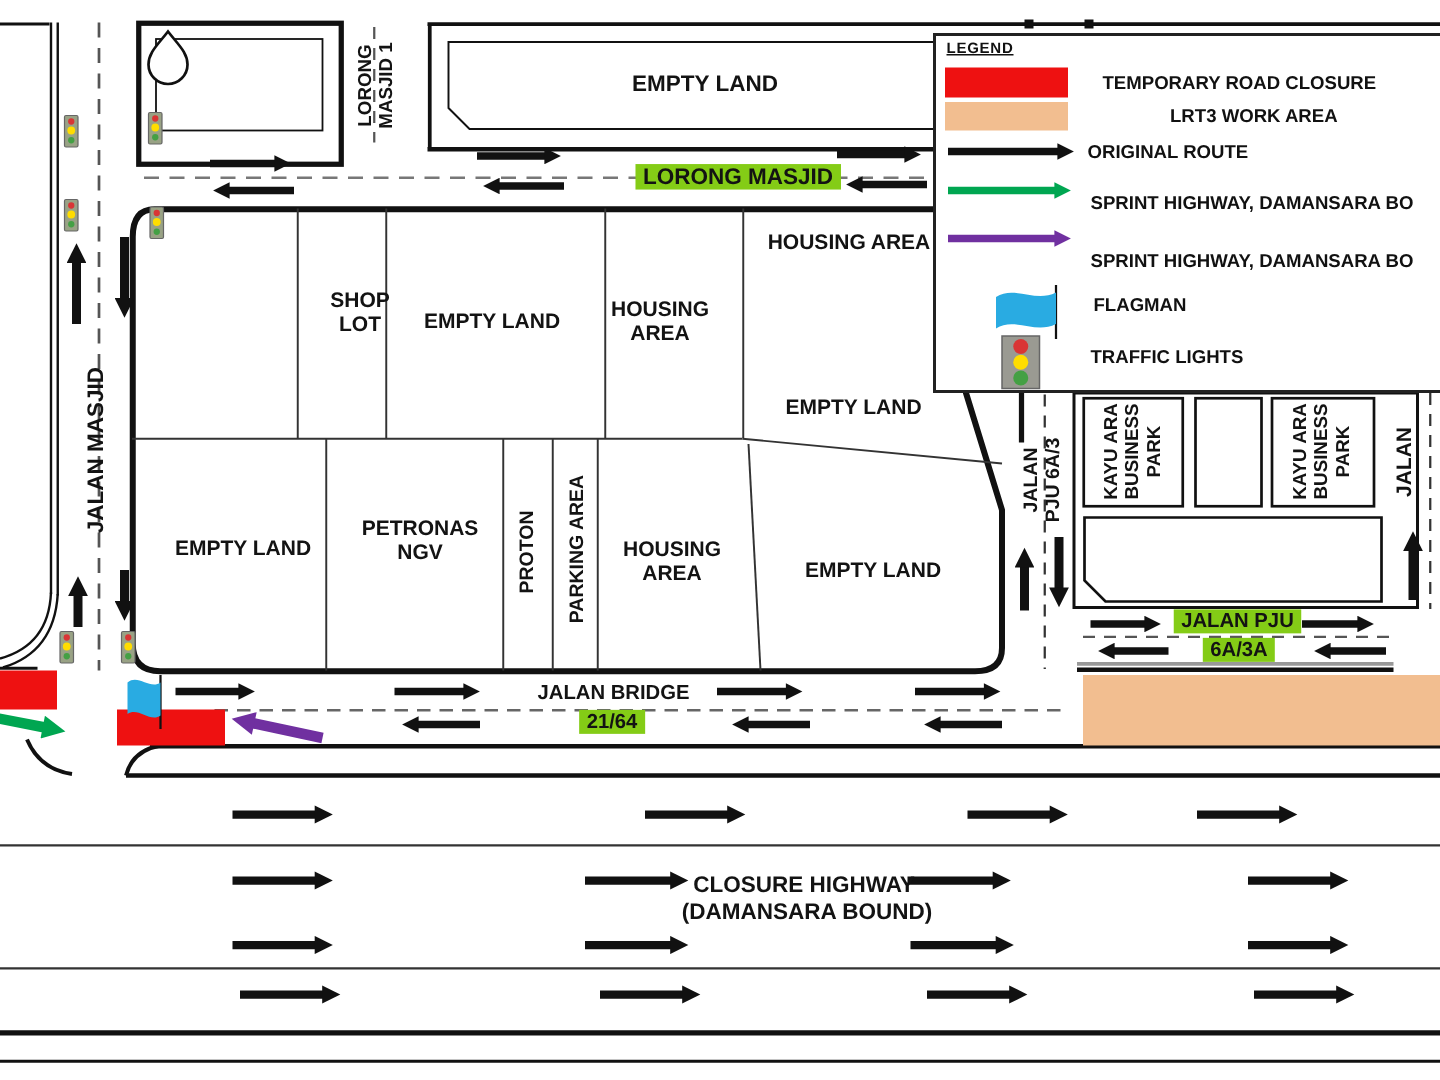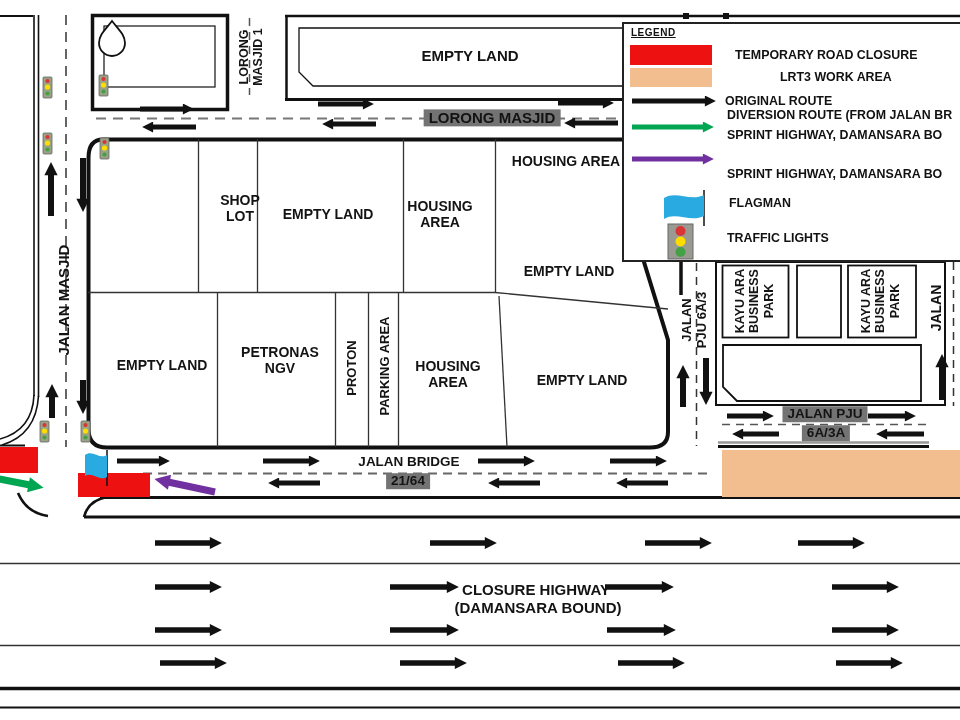--- a/index.html
+++ b/index.html
@@ -5,21 +5,21 @@
   html,body{margin:0;padding:0;background:#fff;}
   .stage{position:relative;width:960px;height:720px;overflow:hidden;background:#fff;
          font-family:"Liberation Sans",sans-serif;color:#111;}
   svg.map{position:absolute;left:0;top:0;z-index:1;}
   .lbl{position:absolute;z-index:3;font-weight:bold;color:#131313;white-space:nowrap;
        text-align:center;transform:translate(-50%,-50%);line-height:1.15;}
   .lbl.v{transform:translate(-50%,-50%) rotate(-90deg);}
   .lbl .ln{display:block;}
   .fs15{font-size:15px;} .fs14{font-size:14px;} .fs135{font-size:13.5px;}
   .fs13{font-size:13px;} .fs125{font-size:12.5px;}
-  .wbg{background:#737373;padding:0 5px;}
+  .wbg{background:#84cc16;padding:0 5px;}
   
   .legend{position:absolute;left:622px;top:22px;width:346px;height:240px;z-index:5;
           background:#fff;border:2px solid #222;box-sizing:border-box;}
   .legend .title{position:absolute;left:7px;top:3px;font-size:10px;font-weight:bold;
                  text-decoration:underline;letter-spacing:.5px;}
   .legend .sw{position:absolute;left:6px;width:82px;}
   .legend .it{position:absolute;font-size:12.4px;font-weight:bold;white-space:nowrap;}
   .legend svg{position:absolute;overflow:visible;}
 </style>
 </head>
@@ -270,21 +270,20 @@
   <div class="it" style="left:108px;top:44px;line-height:19px;margin-left:48px;">LRT3 WORK AREA</div>
 
   <svg style="left:6px;top:70px;" width="92" height="14">
     <path d="M2,7 H76" stroke="#111" stroke-width="5" fill="none" marker-end="url(#mB)"></path>
       </svg>
   <div class="it" style="left:101px;top:70px;line-height:14px;">ORIGINAL ROUTE</div>
 
   <svg style="left:6px;top:96px;" width="92" height="14">
     <path d="M2,7 H74" stroke="#00A651" stroke-width="5" fill="none" marker-end="url(#mG)"></path>
       </svg>
-  <div class="it" style="left:103px;top:85px;line-height:13px;">DIVERSION ROUTE (FROM JALAN BR</div>
   <div class="it" style="left:103px;top:105px;line-height:13px;">SPRINT HIGHWAY, DAMANSARA BO</div>
 
   <svg style="left:6px;top:128px;" width="92" height="14">
     <path d="M2,7 H74" stroke="#7030A0" stroke-width="5" fill="none" marker-end="url(#mP)"></path>
       </svg>
   <div class="it" style="left:103px;top:144px;line-height:13px;">SPRINT HIGHWAY, DAMANSARA BO</div>
 
   <svg style="left:38px;top:164px;" width="52" height="40">
     <line x1="42" y1="2" x2="42" y2="38" stroke="#111" stroke-width="1.5"></line>
     <path d="M2,10 C14,2 28,14 42,7 L42,28 C28,35 14,23 2,31 Z" fill="#29ABE2"></path>

